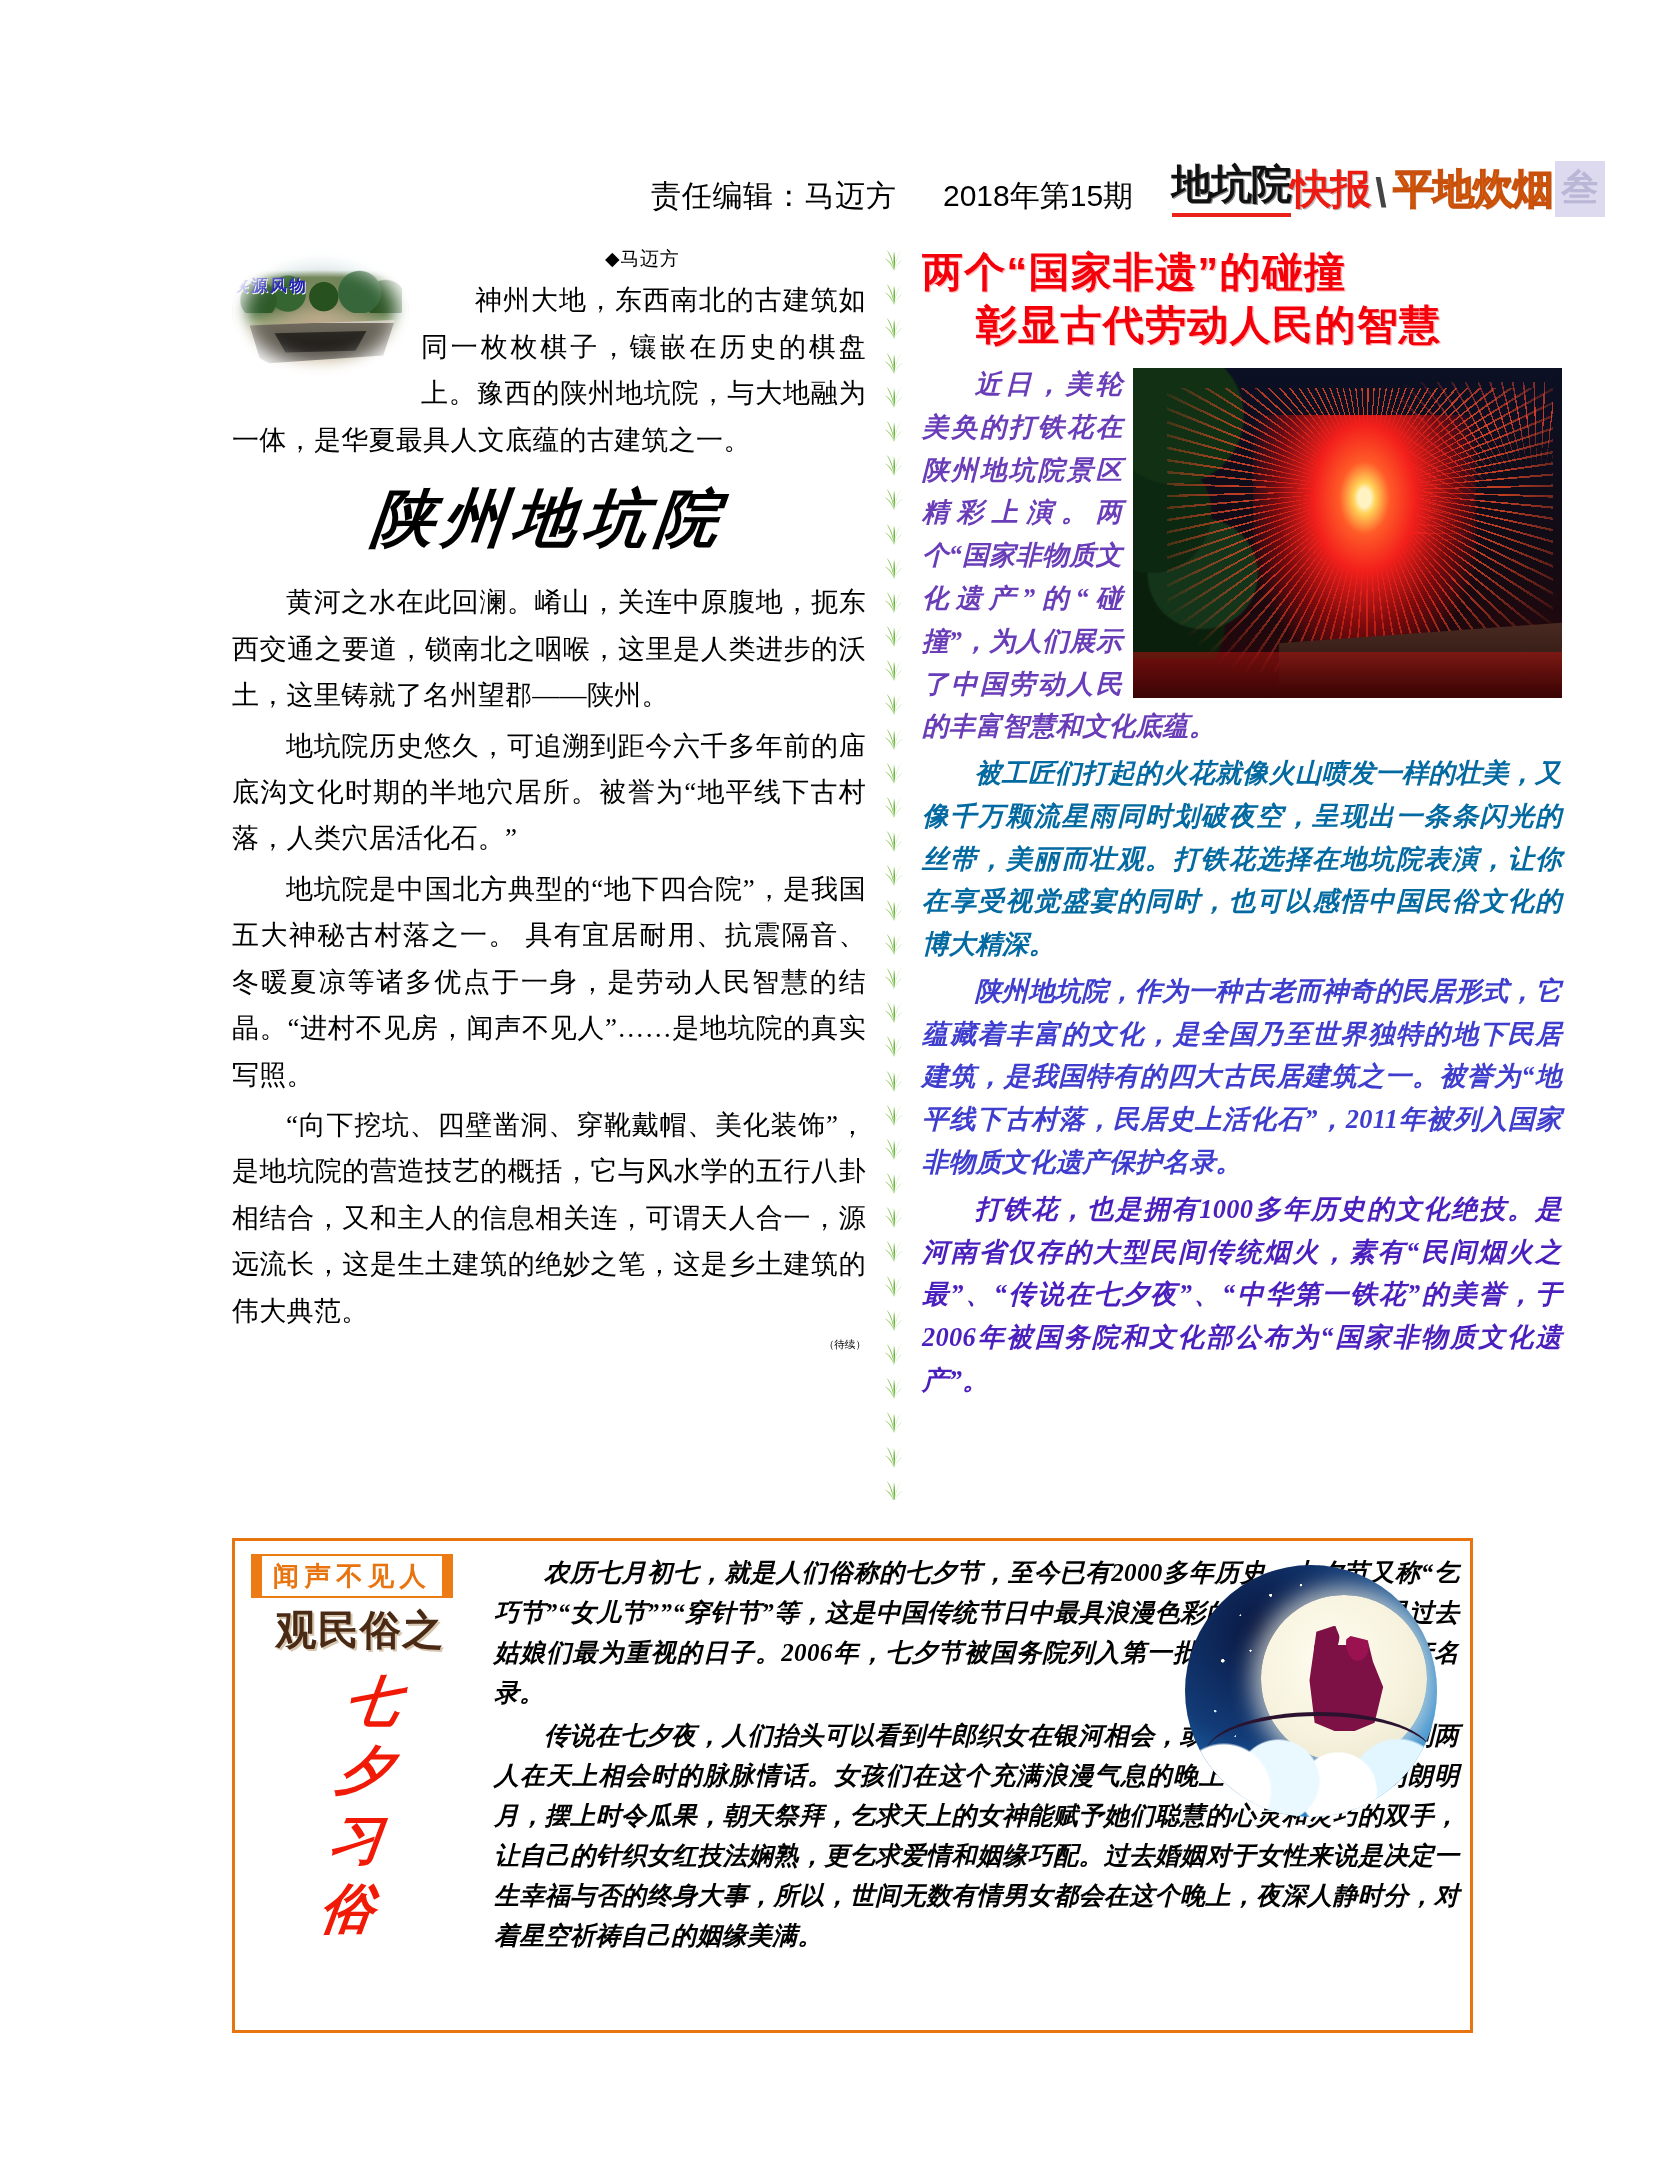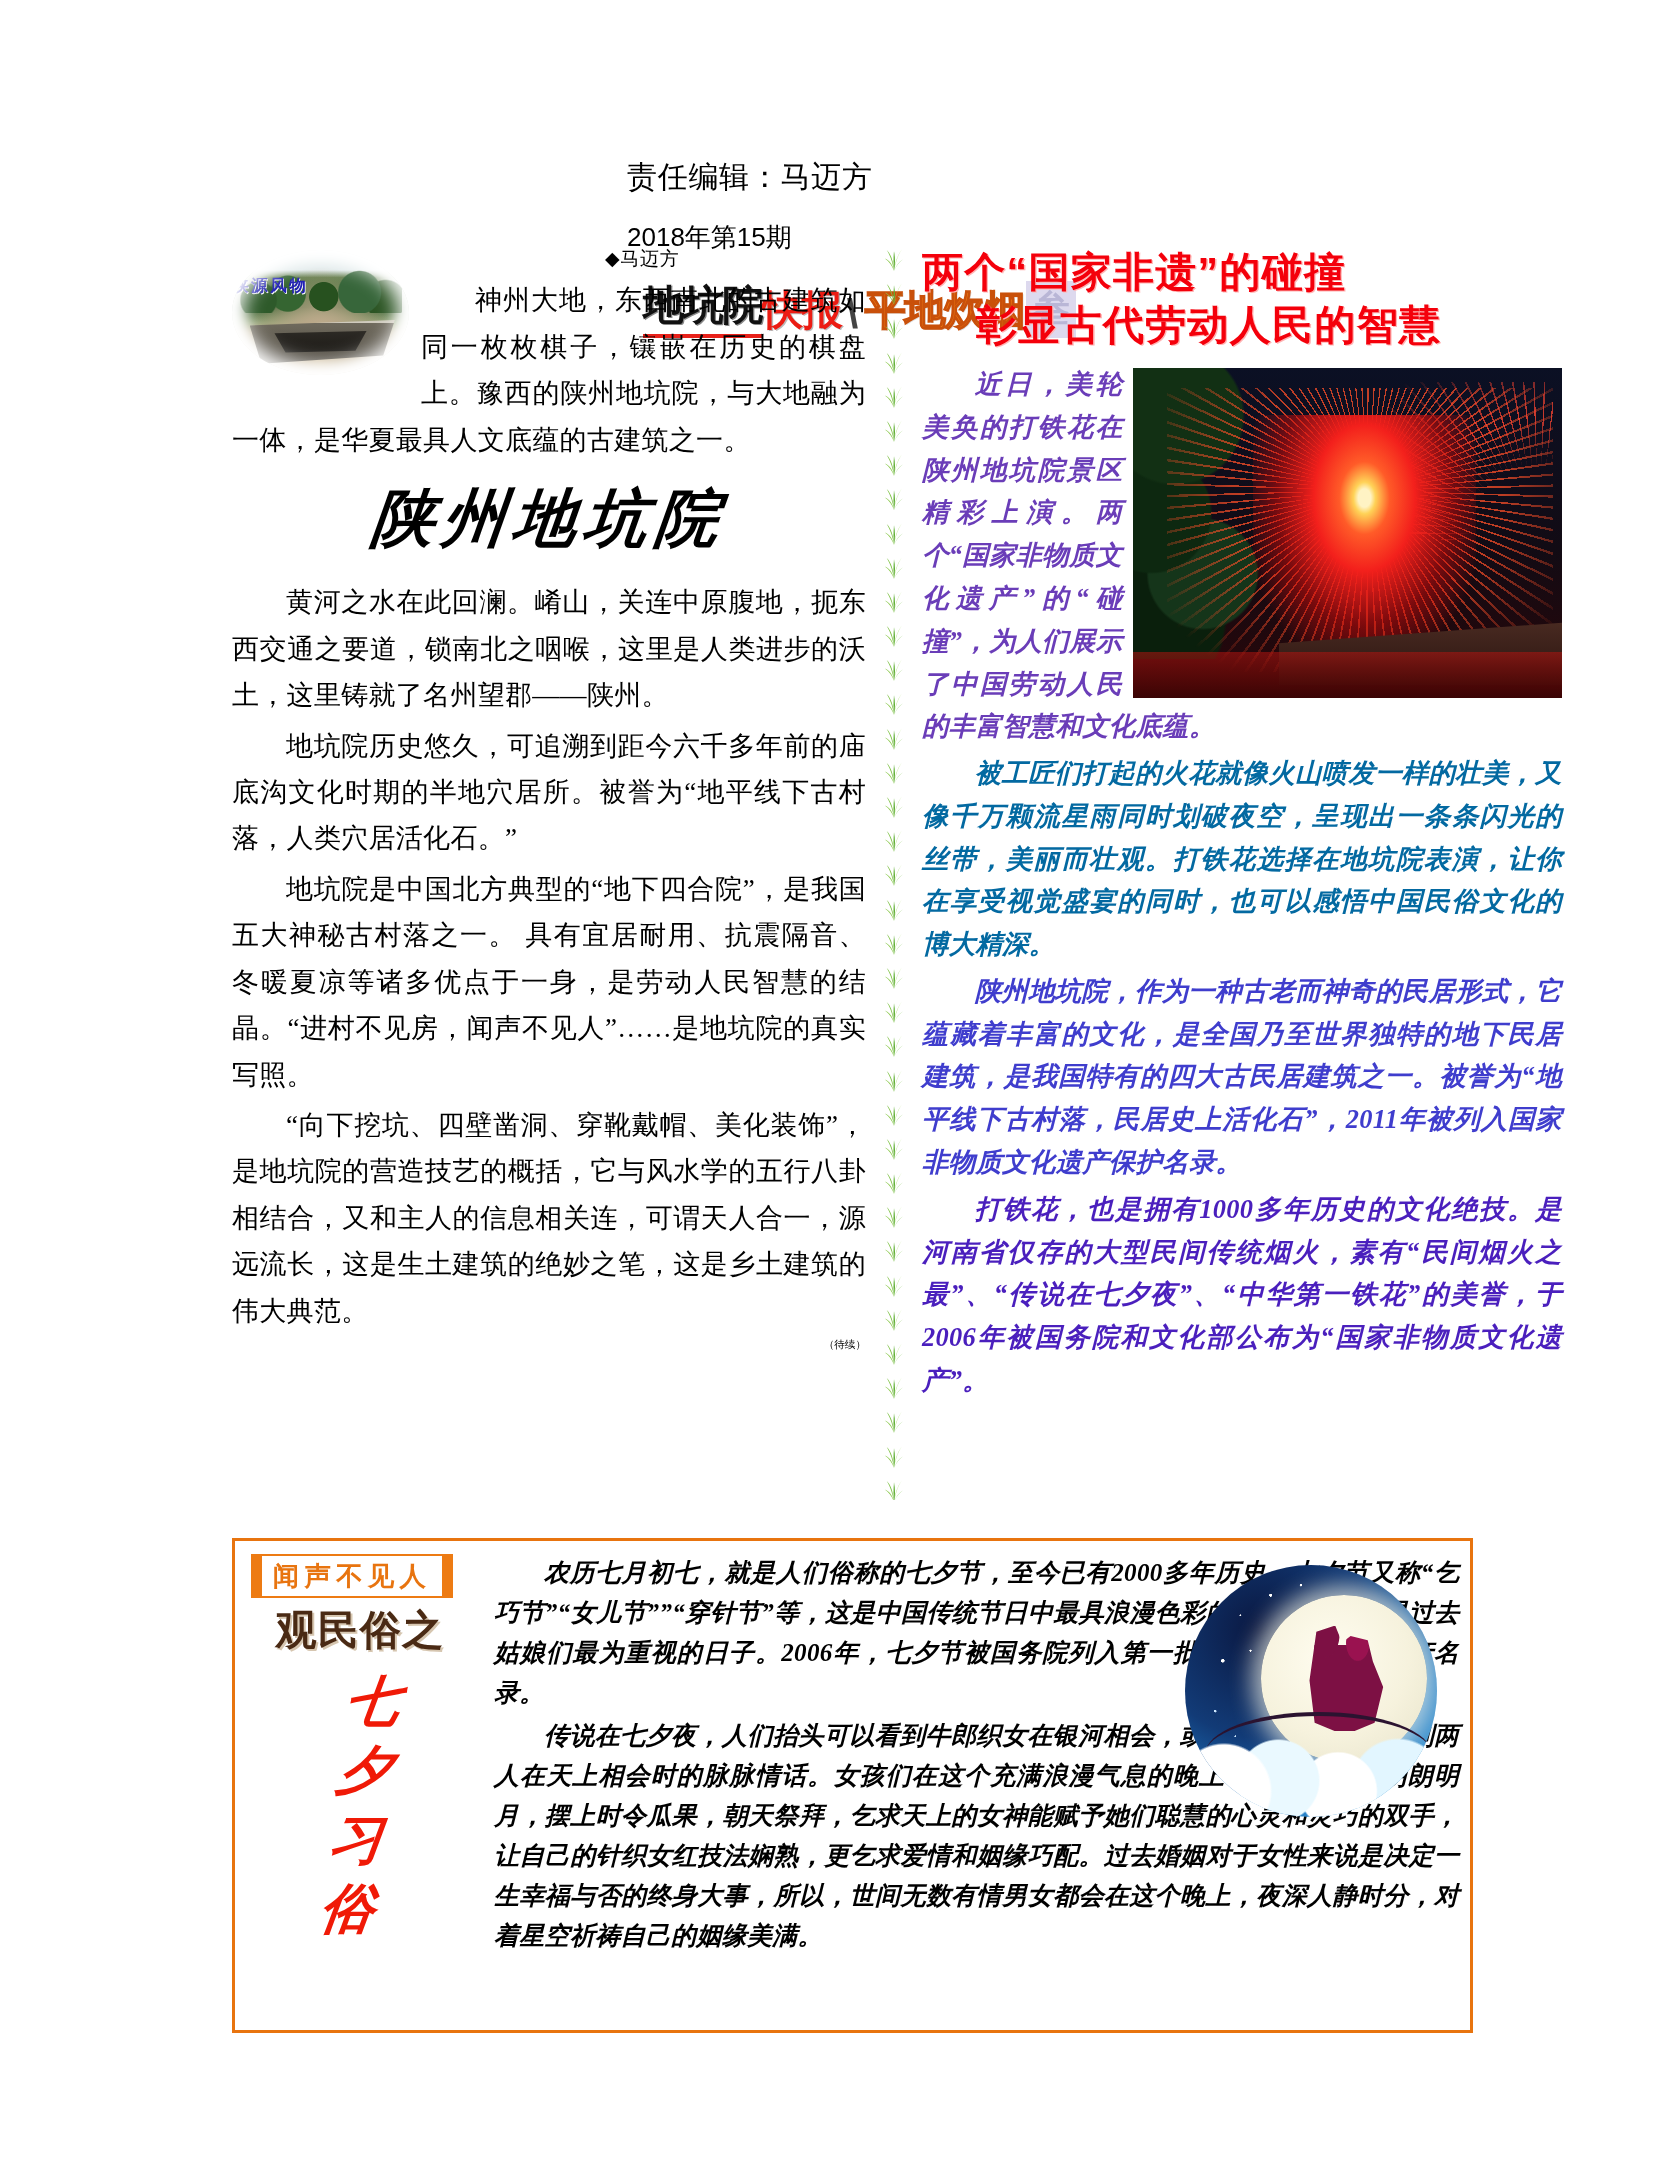--- a/index.html
+++ b/index.html
@@ -5,23 +5,23 @@
   html,body{margin:0;padding:0;background:#fff;}
   body{
     width:1676px;height:2183px;position:relative;overflow:hidden;
     font-family:"Liberation Serif","DejaVu Serif",serif;
     color:#000;
   }
   .page{position:absolute;inset:0;background:#ffffff;}
 
   
   .hdr{position:absolute;left:0;top:157px;width:1676px;height:79px;}
-  .hdr-inner{position:absolute;left:627px;top:0;display:flex;align-items:flex-start;gap:22.4px;flex-direction:column;}
+  .hdr-inner{position:absolute;left:651px;top:0;display:flex;align-items:flex-end;gap:22.4px;}
   .hdr-editor{font-size:30px;letter-spacing:0.7px;white-space:nowrap;font-family:"Liberation Sans","DejaVu Sans",sans-serif;}
-  .hdr-issue{font-size:26px;white-space:nowrap;font-family:"Liberation Sans","DejaVu Sans",sans-serif;}
+  .hdr-issue{font-size:30px;white-space:nowrap;font-family:"Liberation Sans","DejaVu Sans",sans-serif;margin-left:24px;}
   .masthead{display:flex;align-items:flex-end;white-space:nowrap;margin-left:16px;}
   .mh-a{font-size:41px;font-weight:bold;color:#111;letter-spacing:-1.3px;
         border-bottom:4.6px solid #e8211a;padding-bottom:1.3px;
         font-family:"Liberation Sans","DejaVu Sans",sans-serif;
         text-shadow:1.3px 1.3px 0 #888;}
   .mh-b{font-size:41px;font-weight:bold;color:#ec1c13;letter-spacing:-1.3px;
         font-family:"Liberation Sans","DejaVu Sans",sans-serif;text-shadow:1.3px 1.3px 0 #bbb;}
   .mh-slash{font-size:41px;font-weight:bold;color:#444;margin:0 6.6px 0 5.3px;
         font-family:"Liberation Sans","DejaVu Sans",sans-serif;}
   .mh-c{font-size:41px;font-weight:bold;color:#f07c13;letter-spacing:-1.3px;

